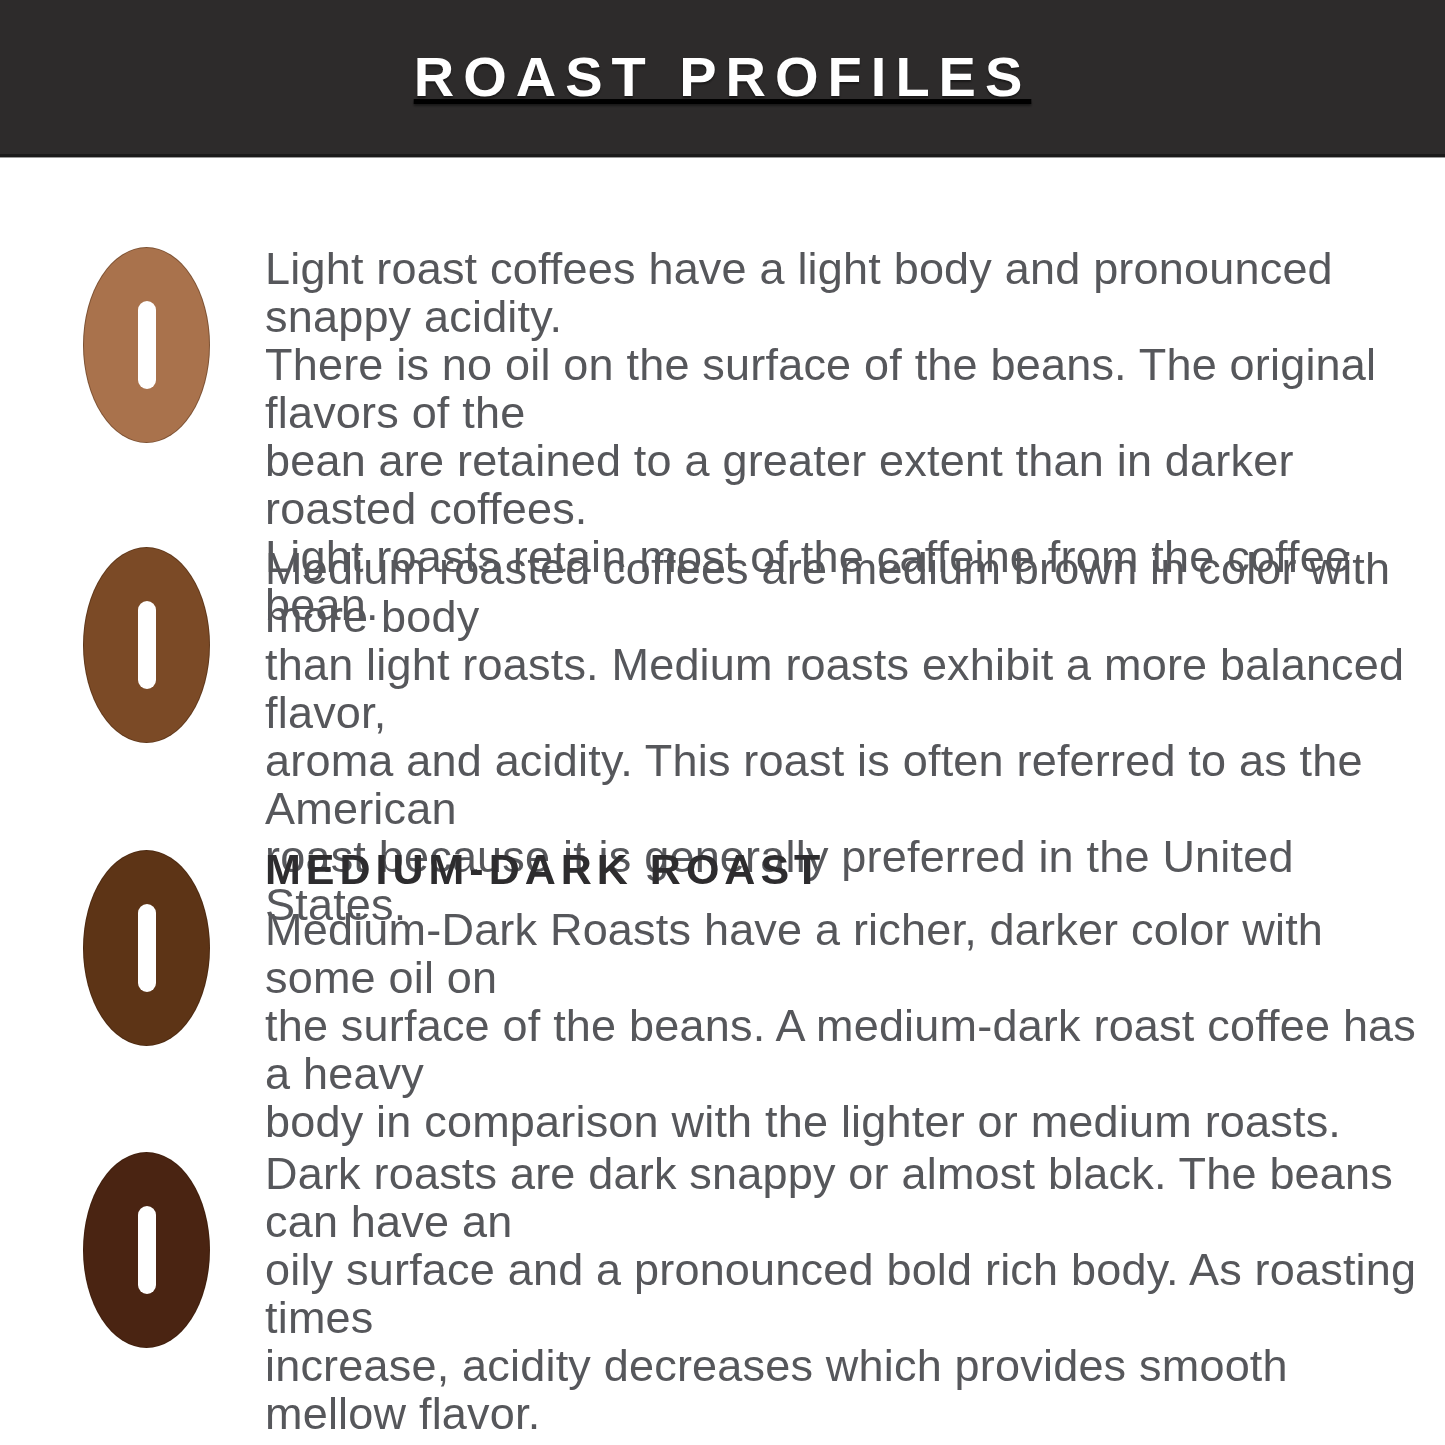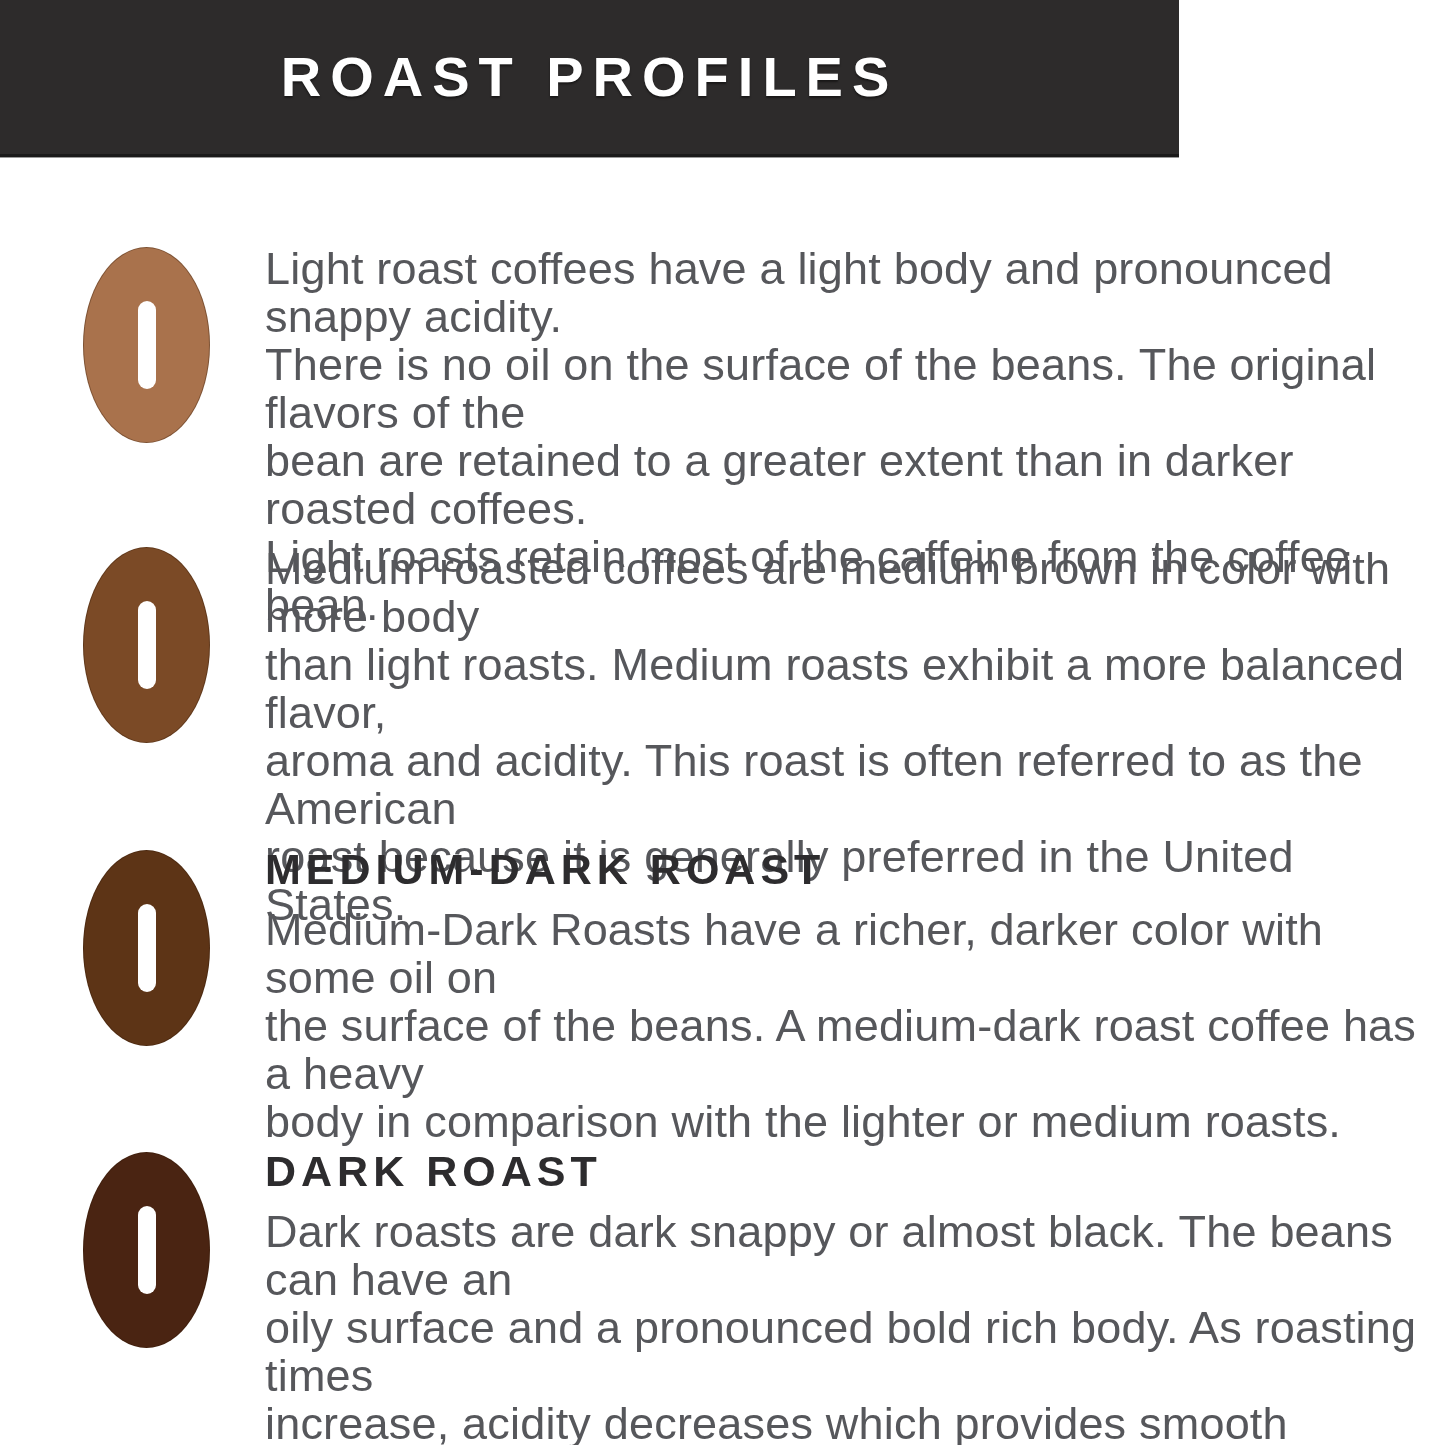--- a/index.html
+++ b/index.html
@@ -8,28 +8,29 @@
     width: 1445px;
     height: 1445px;
     background: #ffffff;
     font-family: "Liberation Sans", sans-serif;
     position: relative;
     overflow: hidden;
   }
   .band {
     position: absolute;
     top: 0; left: 0;
-    width: 1179px;
+    width: 1445px;
     height: 157px;
     background: #2d2b2b;
     border-bottom: 3px solid #1b1a1a;
     box-shadow: 0 1px 0 #9a9a9a;
     display: flex;
     align-items: center;
     justify-content: center;
+    text-decoration: underline;
   }
   .band h1 {
     margin: 0;
     color: #ffffff;
     font-size: 56px;
     font-weight: bold;
     letter-spacing: 9px;
     line-height: 1;
     text-shadow: 0 2px 2px rgba(0,0,0,0.45);
   }
@@ -127,20 +128,19 @@
 the surface of the beans. A medium-dark roast coffee has a heavy
 body in comparison with the lighter or medium roasts.</p>
     </div>
   </section>
 
   <section class="row row-4">
     <span class="bean" style="background-color: rgb(74, 36, 18);">
       <span class="crease"></span>
     </span>
     <div class="text">
-      <h2>DARK ROAST</h2>
       <p>Dark roasts are dark snappy or almost black. The beans can have an
 oily surface and a pronounced bold rich body. As roasting times
 increase, acidity decreases which provides smooth mellow flavor.</p>
     </div>
   </section>
 
 </div>
 
 </body></html>

